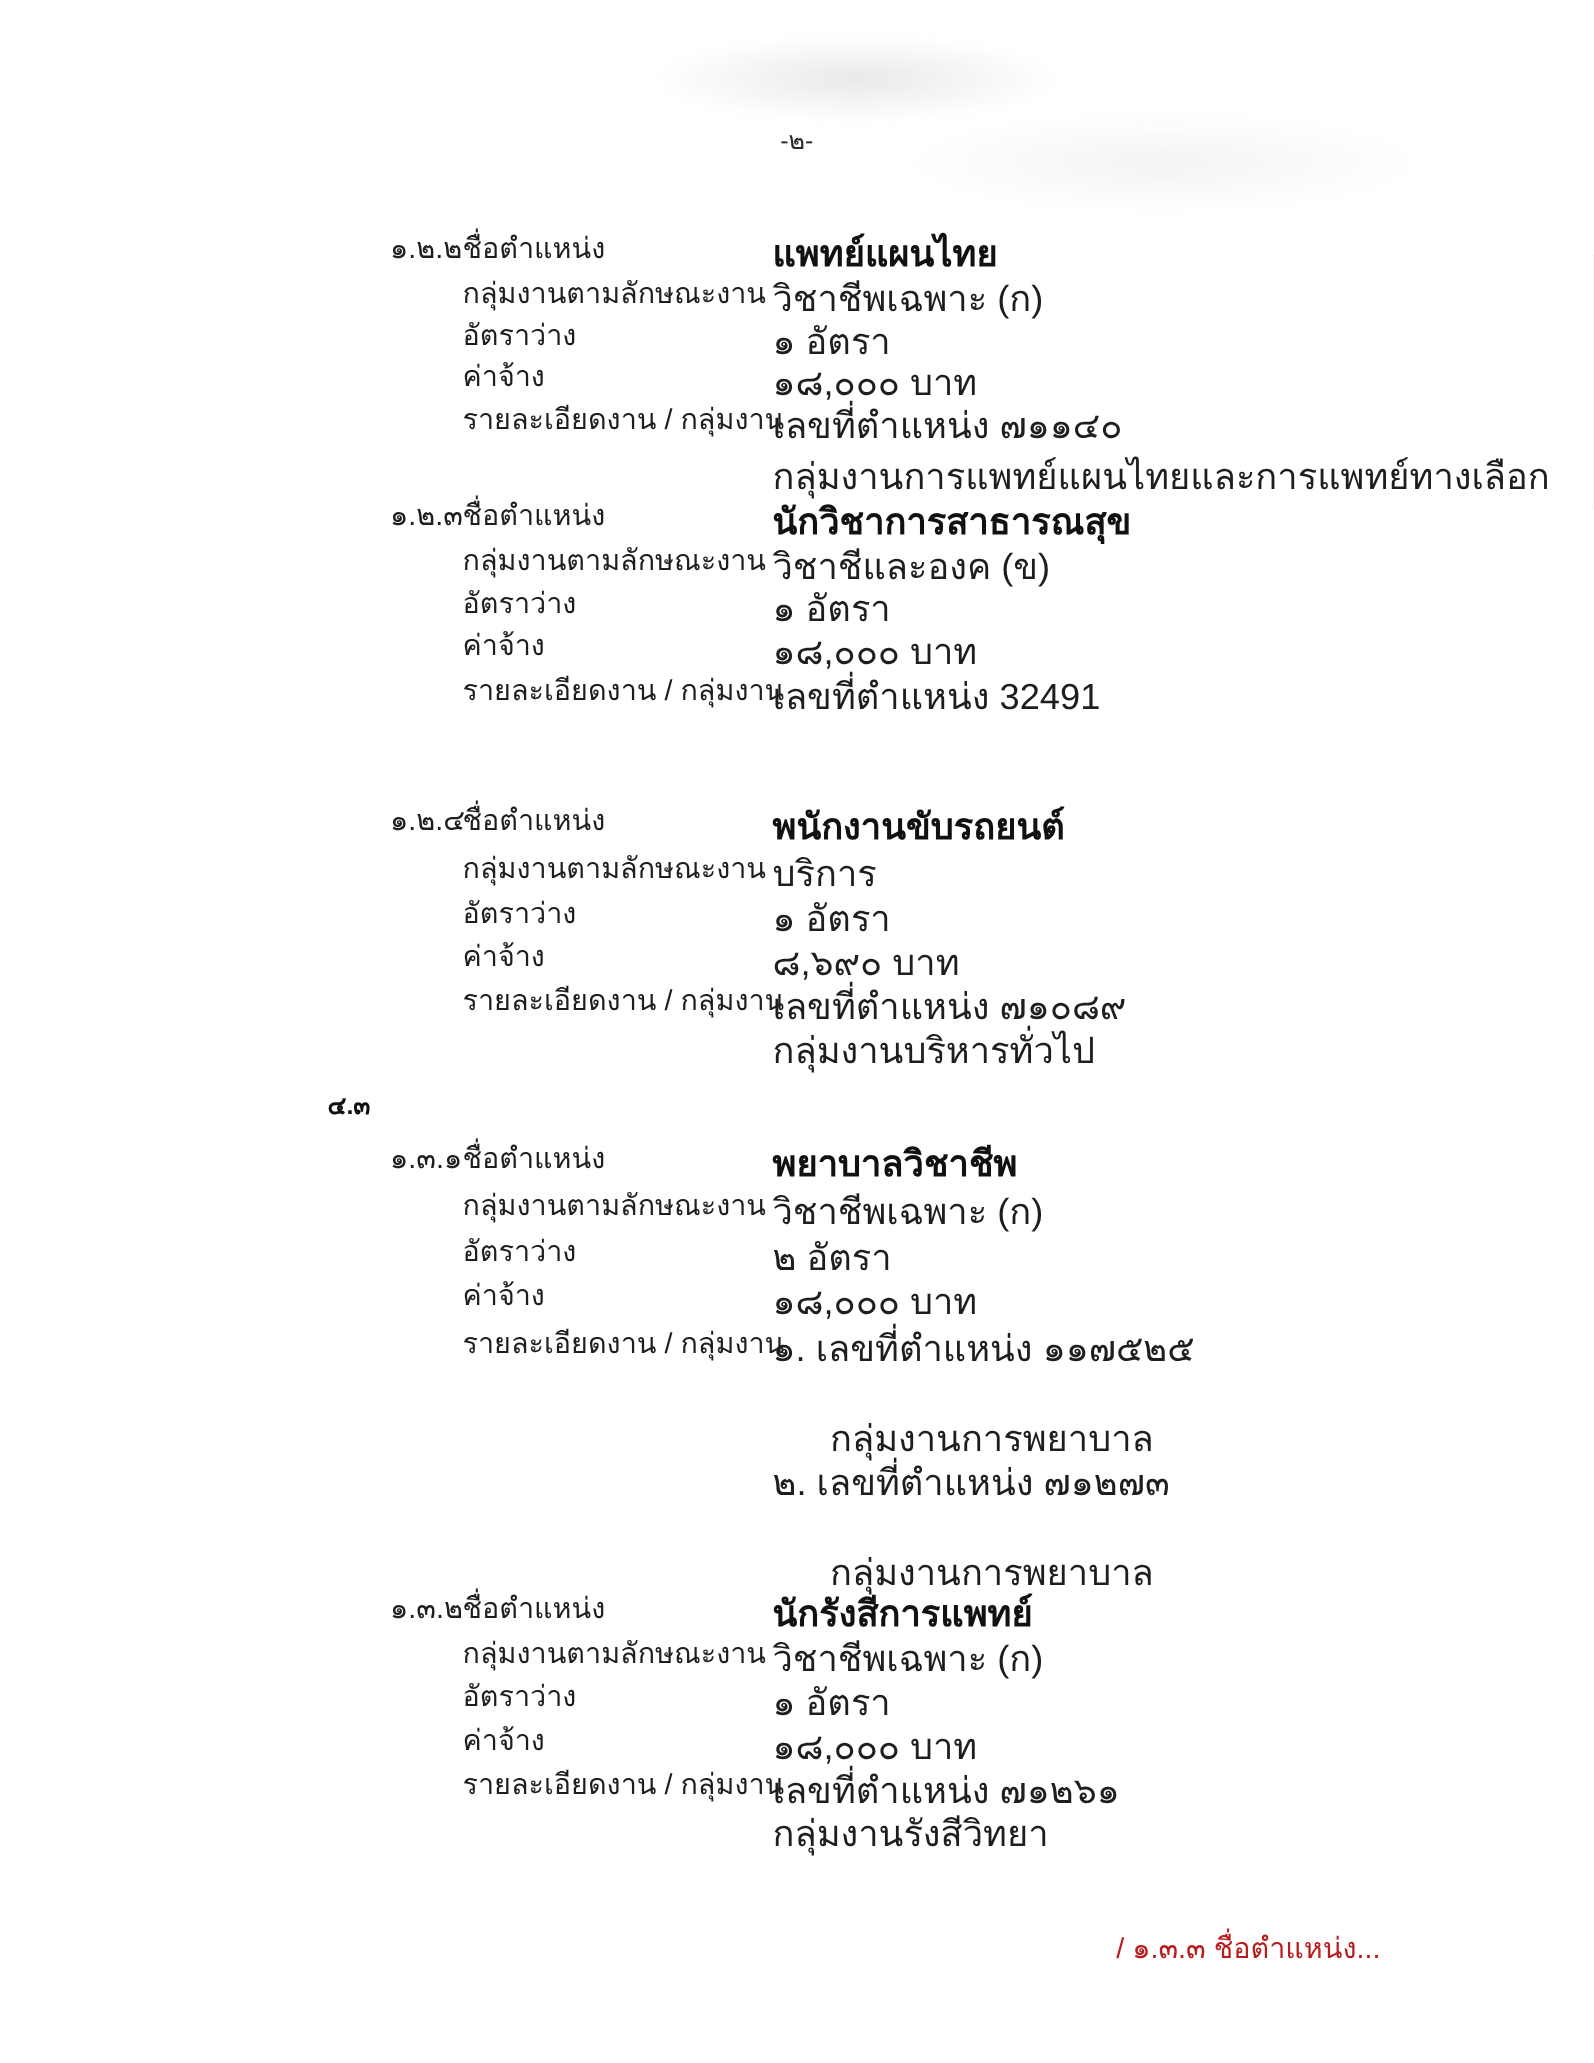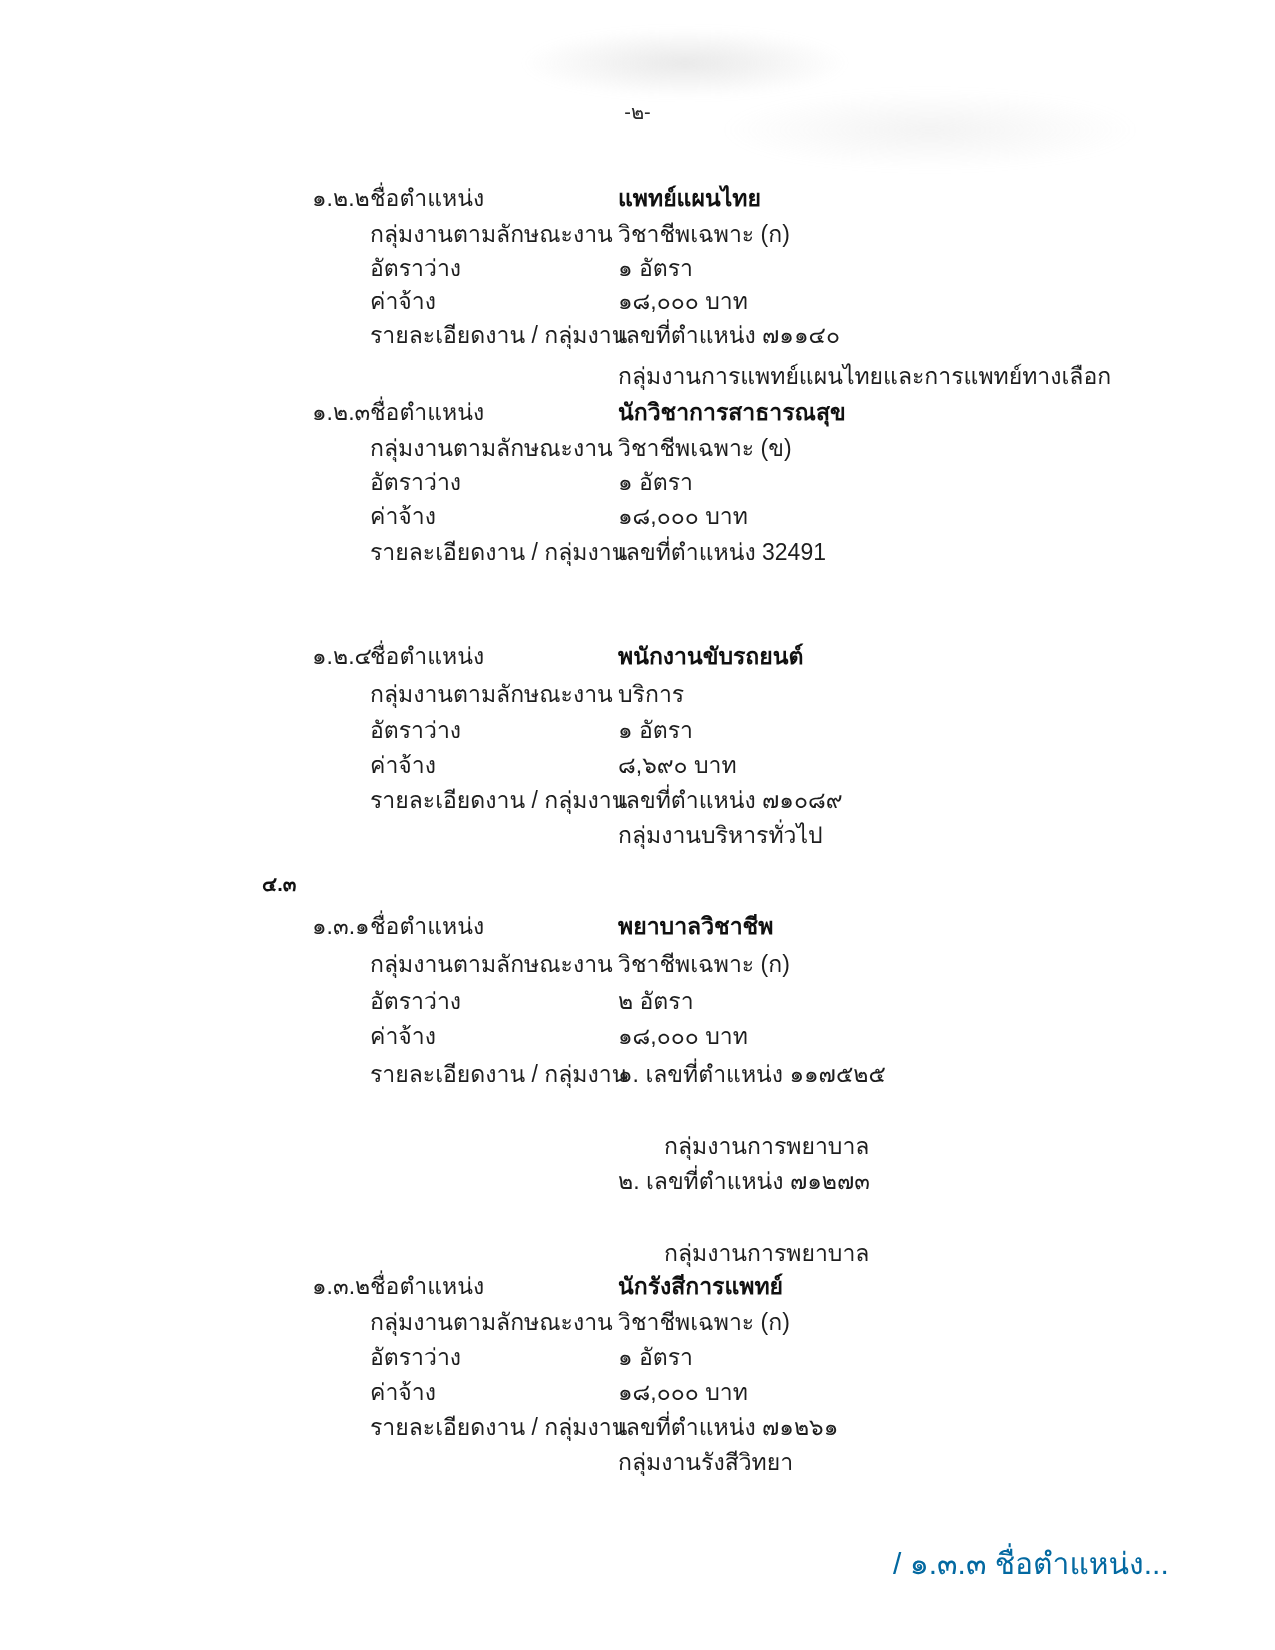--- a/index.html
+++ b/index.html
@@ -30,21 +30,21 @@
     font-size: 23px;
   }
   .lbl {
     position: absolute;
     left: 370px;
     font-size: 23px;
   }
   .val {
     position: absolute;
     left: 618px;
-    font-size: 23px;
+    font-size: 29px;
   }
   .val.indent2 {
     left: 664px;
   }
   .bold {
     font-weight: bold;
     color: #111111;
   }
   .pagenum {
     position: absolute;
@@ -62,22 +62,22 @@
   }
   .heading-text {
     position: absolute;
     left: 322px;
     font-size: 24px;
   }
   .footer-note {
     position: absolute;
     top: 1540px;
     left: 893px;
-    font-size: 30px;
-    color: #0369a1;
+    font-size: 23px;
+    color: #b91c1c;
   }
   .smudge-a {
     position: absolute;
     top: 28px;
     left: 520px;
     width: 330px;
     height: 70px;
     background: radial-gradient(ellipse at center, rgba(175,175,175,0.28), rgba(255,255,255,0) 70%);
     filter: blur(4px);
   }
@@ -126,21 +126,21 @@
     <span class="val">กลุ่มงานการแพทย์แผนไทยและการแพทย์ทางเลือก</span>
   </div>
 
   <div class="row" style="top:394px">
     <span class="secnum">๑.๒.๓</span>
     <span class="lbl">ชื่อตำแหน่ง</span>
     <span class="val bold">นักวิชาการสาธารณสุข</span>
   </div>
   <div class="row" style="top:430px">
     <span class="lbl">กลุ่มงานตามลักษณะงาน</span>
-    <span class="val">วิชาชีพเฉพาะ (ข)</span>
+    <span class="val">วิชาชีและองค (ข)</span>
   </div>
   <div class="row" style="top:464px">
     <span class="lbl">อัตราว่าง</span>
     <span class="val">๑ อัตรา</span>
   </div>
   <div class="row" style="top:498px">
     <span class="lbl">ค่าจ้าง</span>
     <span class="val">๑๘,๐๐๐ บาท</span>
   </div>
   <div class="row" style="top:534px">

